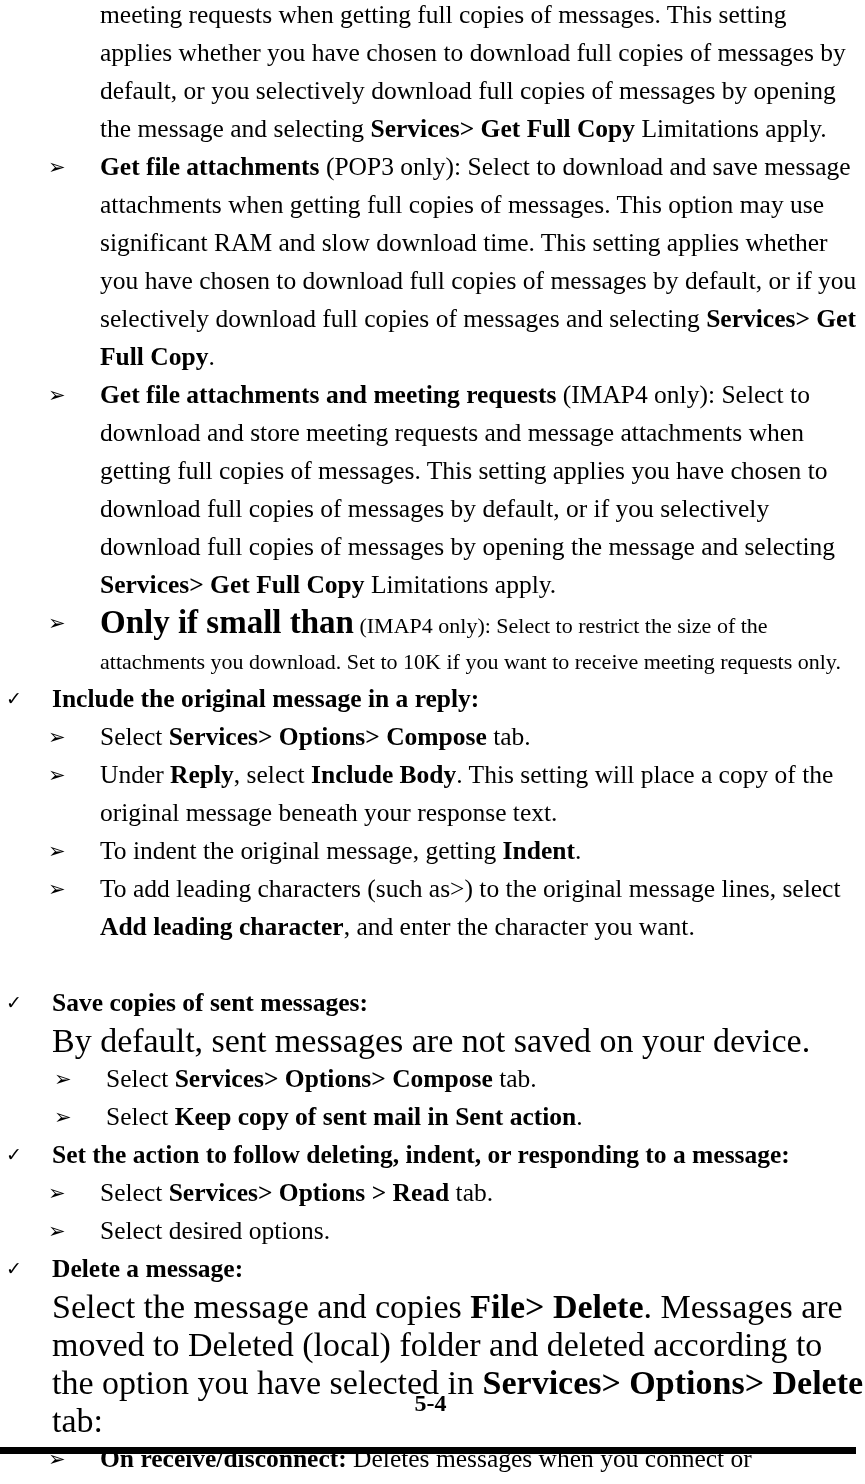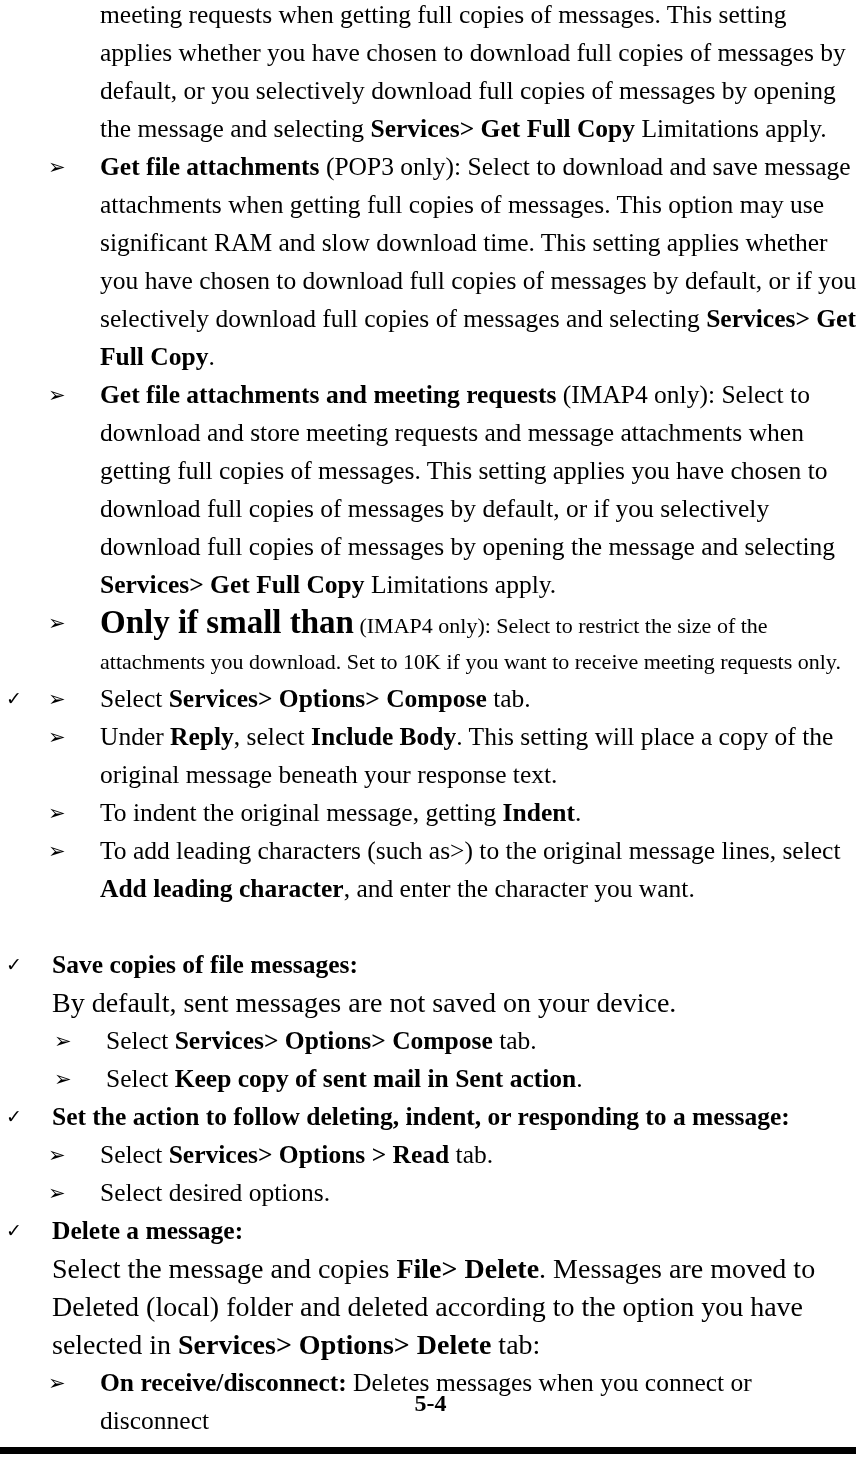--- a/index.html
+++ b/index.html
@@ -58,21 +58,21 @@
     font-weight: normal;
     font-size: 19px;
     line-height: 38px;
     text-align: left;
   }
 
   
   .lvl1-body {
     padding-left: 52px;
     padding-right: 0;
-    font-size: 28px;
+    font-size: 34px;
     line-height: 38px;
   }
 
   
   .lvl2 {
     padding-left: 100px;
     padding-right: 2px;
     font-size: 25.5px;
     line-height: 38px;
   }
@@ -152,20 +152,21 @@
       <b>Get file attachments and meeting requests</b><span> (IMAP4 only): Select to download and store meeting requests and message attachments when getting full copies of messages. This setting applies you have chosen to download full copies of messages by default, or if you selectively download full copies of messages by opening the message and selecting </span><b>Services&gt; Get Full Copy</b><span> Limitations apply.</span>
     </div>
 
     <div class="row lvl2 small-body">
       <span class="marker">➢</span>
       <b>Only if small than</b><span> (IMAP4 only): Select to restrict the size of the attachments you download. Set to 10K if you want to receive meeting requests only.</span>
     </div>
 
     <div class="row lvl1">
       <span class="marker">✓</span>
+      <span>Include the original message in a reply:</span>
     </div>
 
     <div class="row lvl2">
       <span class="marker">➢</span>
       <span>Select </span><b>Services&gt; Options&gt; Compose</b><span> tab.</span>
     </div>
 
     <div class="row lvl2">
       <span class="marker">➢</span>
       <span>Under </span><b>Reply</b><span>, select </span><b>Include Body</b><span>. This setting will place a copy of the original message beneath your response text.</span>
@@ -178,21 +179,21 @@
 
     <div class="row lvl2">
       <span class="marker">➢</span>
       <span>To add leading characters (such as&gt;) to the original message lines, select </span><b>Add leading character</b><span>, and enter the character you want.</span>
     </div>
 
     <div class="spacer"></div>
 
     <div class="row lvl1">
       <span class="marker">✓</span>
-      <span>Save copies of file messages:</span>
+      <span>Save copies of sent messages:</span>
     </div>
 
     <div class="row lvl1-body">By default, sent messages are not saved on your device.</div>
 
     <div class="row lvl2 deep">
       <span class="marker">➢</span>
       <span>Select </span><b>Services&gt; Options&gt; Compose</b><span> tab.</span>
     </div>
 
     <div class="row lvl2 deep">

